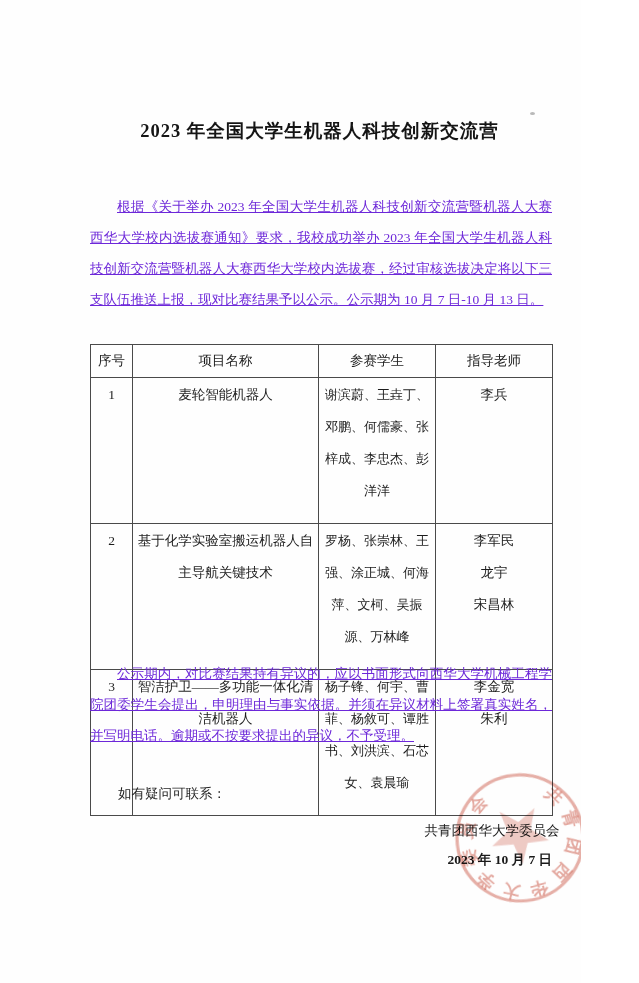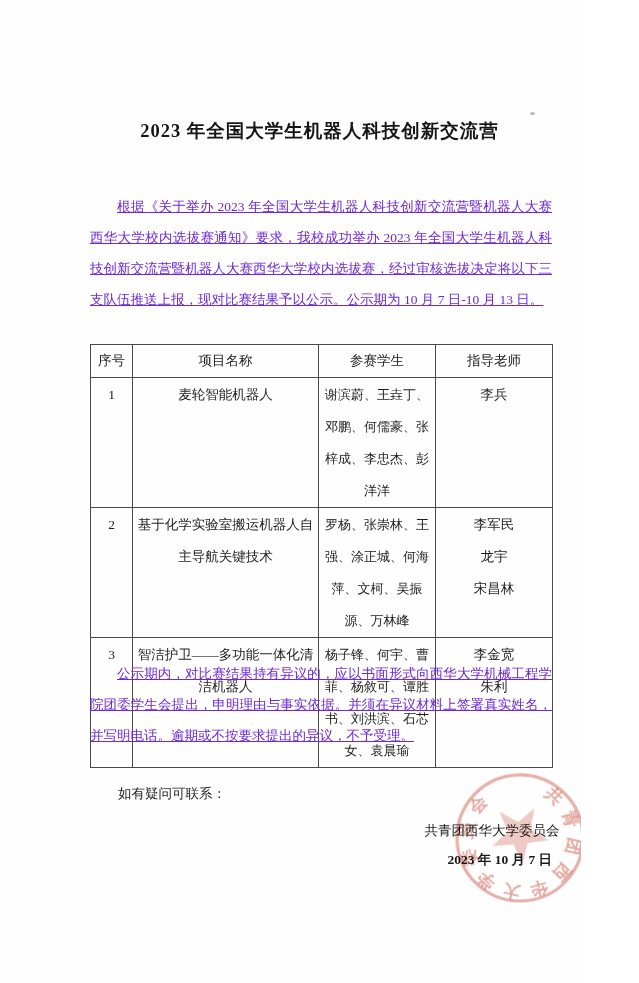--- a/index.html
+++ b/index.html
@@ -60,21 +60,21 @@
     vertical-align: middle;
   }
   .result-table td {
     vertical-align: top;
     line-height: 32px;
     padding: 1px 3px 0 3px;
   }
   .row-1 td { height: 96px; }
   .row-2 td { height: 96px; }
   .row-3 td { height: 123px; }
-  td.students-cell { font-size: 13px; padding: 1px 2px 0 2px; }
+  td.students-cell { font-size: 13px; padding: 1px 2px 16px 2px; }
   .contact-label {
     position: absolute;
     left: 118px;
     top: 757px;
     font-size: 13.5px;
     margin-top: 28px;
   }
   .contact-line {
     position: absolute;
     left: 231px;

